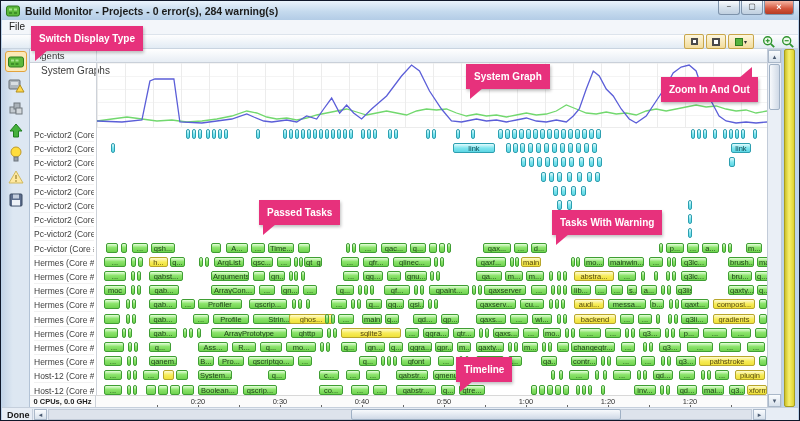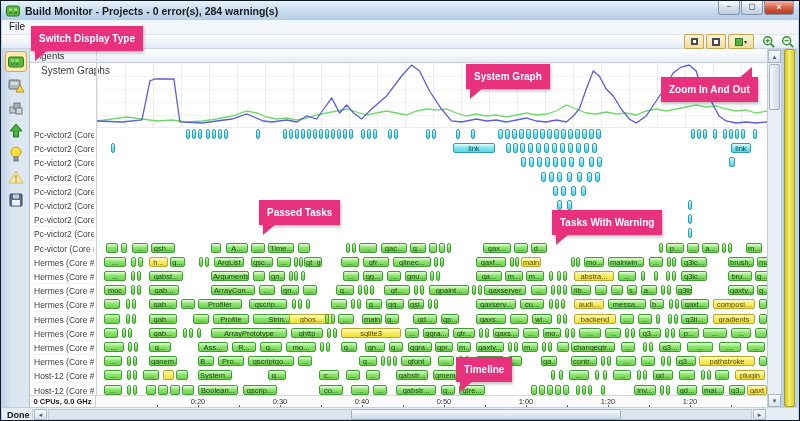--- a/index.html
+++ b/index.html
@@ -632,21 +632,21 @@
       <div class="seg g" style="left: 480px; top: 256.6px; width: 4px;"></div>
       <div class="seg g" style="left: 486px; top: 256.6px; width: 4px;"></div>
       <div class="seg g" style="left: 492px; top: 256.6px; width: 4px;"></div>
       <div class="seg g" style="left: 505px; top: 256.6px; width: 4px;"></div>
       <div class="seg g" style="left: 538px; top: 256.6px; width: 22px;">inv...</div>
       <div class="seg g" style="left: 564px; top: 256.6px; width: 4px;"></div>
       <div class="seg g" style="left: 570px; top: 256.6px; width: 4px;"></div>
       <div class="seg g" style="left: 581px; top: 256.6px; width: 20px;">qd...</div>
       <div class="seg g" style="left: 606px; top: 256.6px; width: 22px;">mai...</div>
       <div class="seg g" style="left: 633px; top: 256.6px; width: 16px;">q3...</div>
-      <div class="seg y" style="left: 651px; top: 256.6px; width: 20px;">qaxt</div>
+      <div class="seg y" style="left: 651px; top: 256.6px; width: 20px;">xform</div>
     </div>
 
   <div class="cpucell">0 CPUs, 0.0 GHz</div>
   <div id="timeline">
       <div class="ticklabel" style="left: 102px;">0:20</div>
       <div class="tickmark" style="left: 102px;"></div>
       <div class="ticklabel" style="left: 184px;">0:30</div>
       <div class="tickmark" style="left: 184px;"></div>
       <div class="ticklabel" style="left: 266px;">0:40</div>
       <div class="tickmark" style="left: 266px;"></div>

